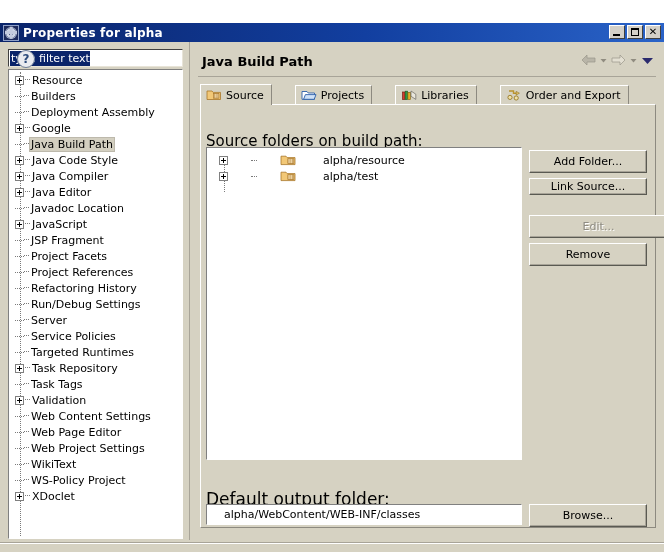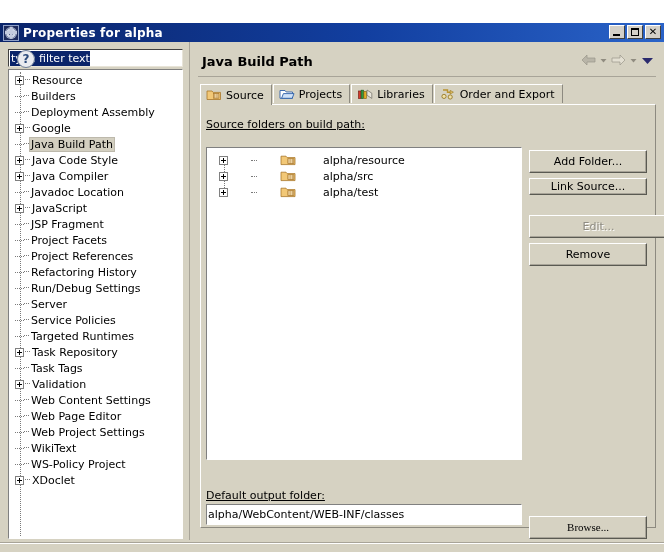--- a/index.html
+++ b/index.html
@@ -271,21 +271,22 @@
     width: 458px; height: 1px;
     background: #a8a498;
   }
 
   
   #tabs {
     position: absolute;
     left: 10px; top: 42px;
     height: 21px;
     display: flex;
-    align-items: flex-start;
+    align-items: center;
+    gap: 22px;
   }
   .tab {
     height: 19px;
     display: flex;
     align-items: center;
     padding: 0 7px 0 5px;
     background: #d6d2c2;
     border-top: 1px solid #ffffff;
     border-left: 1px solid #ffffff;
     border-right: 1px solid #8d8a80;
@@ -317,22 +318,22 @@
     border-left: 1px solid #ffffff;
     border-right: 1px solid #8d8a80;
     border-bottom: 1px solid #8d8a80;
     box-sizing: border-box;
     background: #d6d2c2;
   }
 
   
   #src-label {
     position: absolute;
-    left: 206px; top: 76px;
-    font-size: 11px;
+    left: 206px; top: 90px;
+    font-size: 15px;
     text-decoration: underline;
   }
   #src-list {
     position: absolute;
     left: 206px; top: 105px;
     width: 316px; height: 313px;
     background: #ffffff;
     border-top: 1px solid #808080;
     border-left: 1px solid #808080;
     border-right: 1px solid #ffffff;
@@ -419,21 +420,21 @@
     align-items: center;
     justify-content: center;
     padding: 0;
     cursor: default;
   }
   .btn.disabled { color: #8e8b82; text-shadow: 1px 1px 0 #ffffff; }
   #btn-add-folder   { position: absolute; left: 529px; top: 108px; width: 118px; height: 23px; }
   #btn-link-source  { position: absolute; left: 529px; top: 136px; width: 118px; height: 17px; }
   #btn-edit         { position: absolute; left: 529px; top: 173px; width: 139px; height: 23px; }
   #btn-remove       { position: absolute; left: 529px; top: 201px; width: 118px; height: 23px; }
-  #btn-browse       { position: absolute; left: 529px; top: 474px; width: 118px; height: 23px; font-family: Liberation Serif, serif; }
+  #btn-browse       { position: absolute; left: 529px; top: 462px; width: 118px; height: 23px; }
 
   
   #allow-row {
     position: absolute;
     left: 208px; top: 425px;
     display: flex;
     align-items: center;
   }
   .checkbox {
     width: 13px; height: 13px;
@@ -445,36 +446,35 @@
     box-shadow: inset 1px 1px 0 #404040;
     box-sizing: border-box;
     margin-right: 6px;
     flex: 0 0 auto;
   }
   #allow-row .label { font-size: 11px; }
 
   #out-label {
     position: absolute;
     left: 206px; top: 447px;
-    font-size: 11px;
-    text-decoration: underline;
+    font-size: 17px;
   }
   #out-input {
     position: absolute;
     left: 206px; top: 462px;
     width: 316px; height: 21px;
     background: #ffffff;
     border-top: 1px solid #808080;
     border-left: 1px solid #808080;
     border-right: 1px solid #ffffff;
     border-bottom: 1px solid #ffffff;
     box-sizing: border-box;
     display: flex;
     align-items: center;
-    padding-left: 1px;
+    padding-left: 17px;
     font-size: 11px;
     overflow: hidden;
   }
 
   
   #bottom-sep {
     position: absolute;
     left: 0; top: 500px;
     width: 664px; height: 1px;
     background: #a8a498;
@@ -579,20 +579,25 @@
             </div>
             <div class="tree-row">
               <span class="expander has-box"></span>
               <span class="connector"></span>
               <span class="label">Java Code Style</span>
             </div>
             <div class="tree-row">
               <span class="expander has-box"></span>
               <span class="connector"></span>
               <span class="label">Java Compiler</span>
+            </div>
+            <div class="tree-row">
+              <span class="expander has-box"></span>
+              <span class="connector"></span>
+              <span class="label">Java Editor</span>
             </div>
             <div class="tree-row">
               <span class="dashline"></span>
               <span class="connector"></span>
               <span class="label">Javadoc Location</span>
             </div>
             <div class="tree-row">
               <span class="expander has-box"></span>
               <span class="connector"></span>
               <span class="label">JavaScript</span>
@@ -773,30 +778,20 @@
             <span class="label">alpha/resource</span>
           </div>
           <div class="src-row">
             <span class="expander"></span>
             <span class="hdash"></span>
             <span class="pkgicon"><svg width="17" height="14" viewBox="0 0 17 14">
                 <path d="M1,3.2 L6,3.2 L7.2,4.6 L15,4.6 L15,11.6 L1,11.6 Z" fill="#f2c877" stroke="#a8762a" stroke-width="0.8"></path>
                 <rect x="7.8" y="5.7" width="6" height="4.9" fill="#fbe6bb" stroke="#a8762a" stroke-width="0.7"></rect>
                 <path d="M9.0,5.7 L9.0,10.6 M10.8,5.7 L10.8,10.6 M12.6,5.7 L12.6,10.6" stroke="#a8762a" stroke-width="0.6"></path>
               </svg></span>
-            <span class="label">alpha/src</span>
-          </div>
-          <div class="src-row">
-            <span class="expander"></span>
-            <span class="hdash"></span>
-            <span class="pkgicon"><svg width="17" height="14" viewBox="0 0 17 14">
-                <path d="M1,3.2 L6,3.2 L7.2,4.6 L15,4.6 L15,11.6 L1,11.6 Z" fill="#f2c877" stroke="#a8762a" stroke-width="0.8"></path>
-                <rect x="7.8" y="5.7" width="6" height="4.9" fill="#fbe6bb" stroke="#a8762a" stroke-width="0.7"></rect>
-                <path d="M9.0,5.7 L9.0,10.6 M10.8,5.7 L10.8,10.6 M12.6,5.7 L12.6,10.6" stroke="#a8762a" stroke-width="0.6"></path>
-              </svg></span>
             <span class="label">alpha/test</span>
           </div>
         </div>
     </div>
 
     <div class="btn" id="btn-add-folder">Add Folder...</div>
     <div class="btn" id="btn-link-source">Link Source...</div>
     <div class="btn disabled" id="btn-edit">Edit...</div>
     <div class="btn" id="btn-remove">Remove</div>
 

